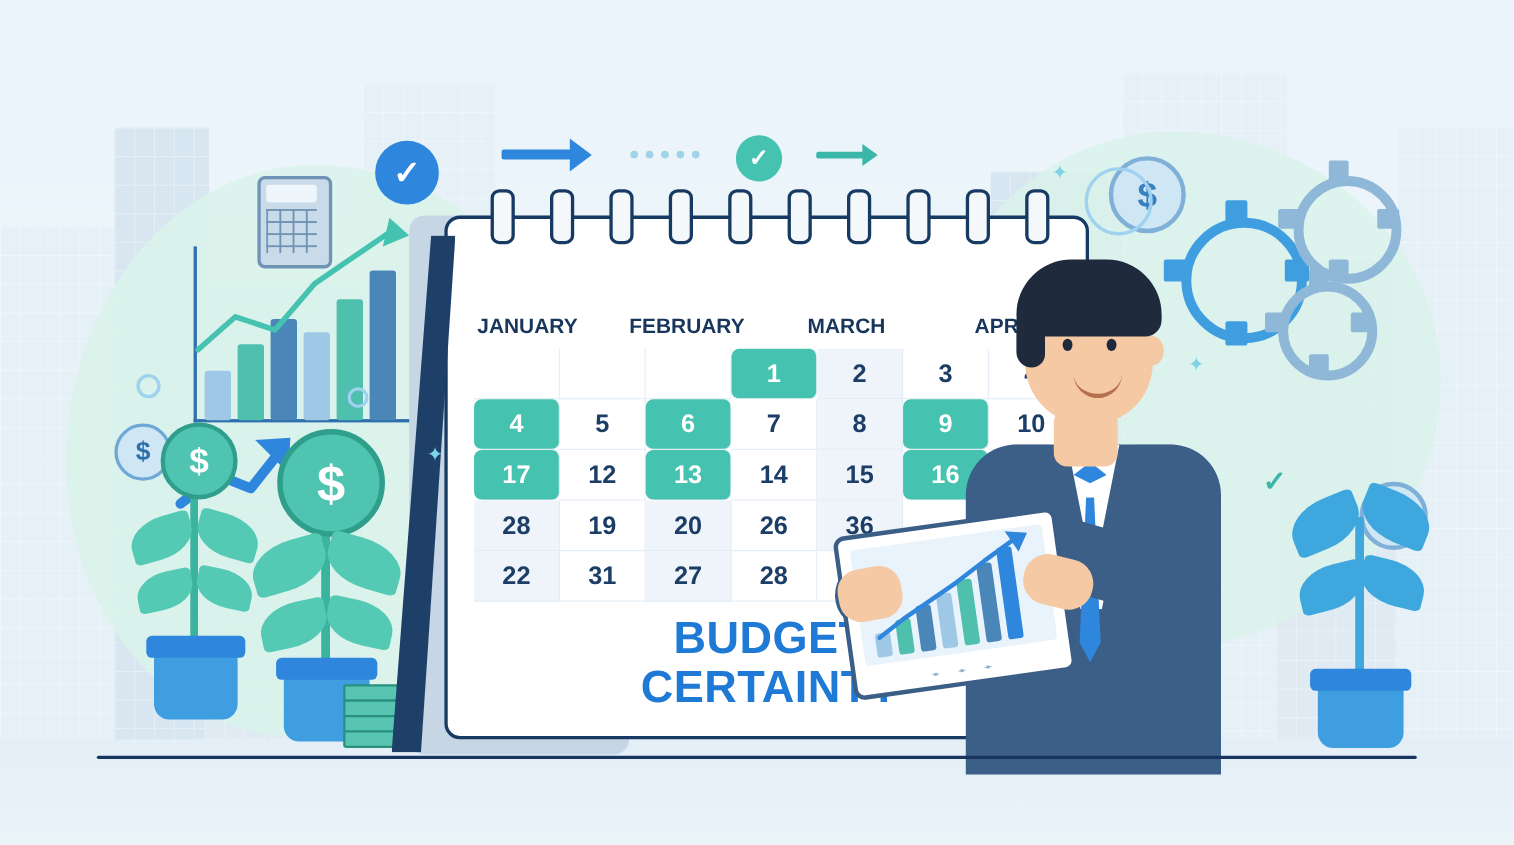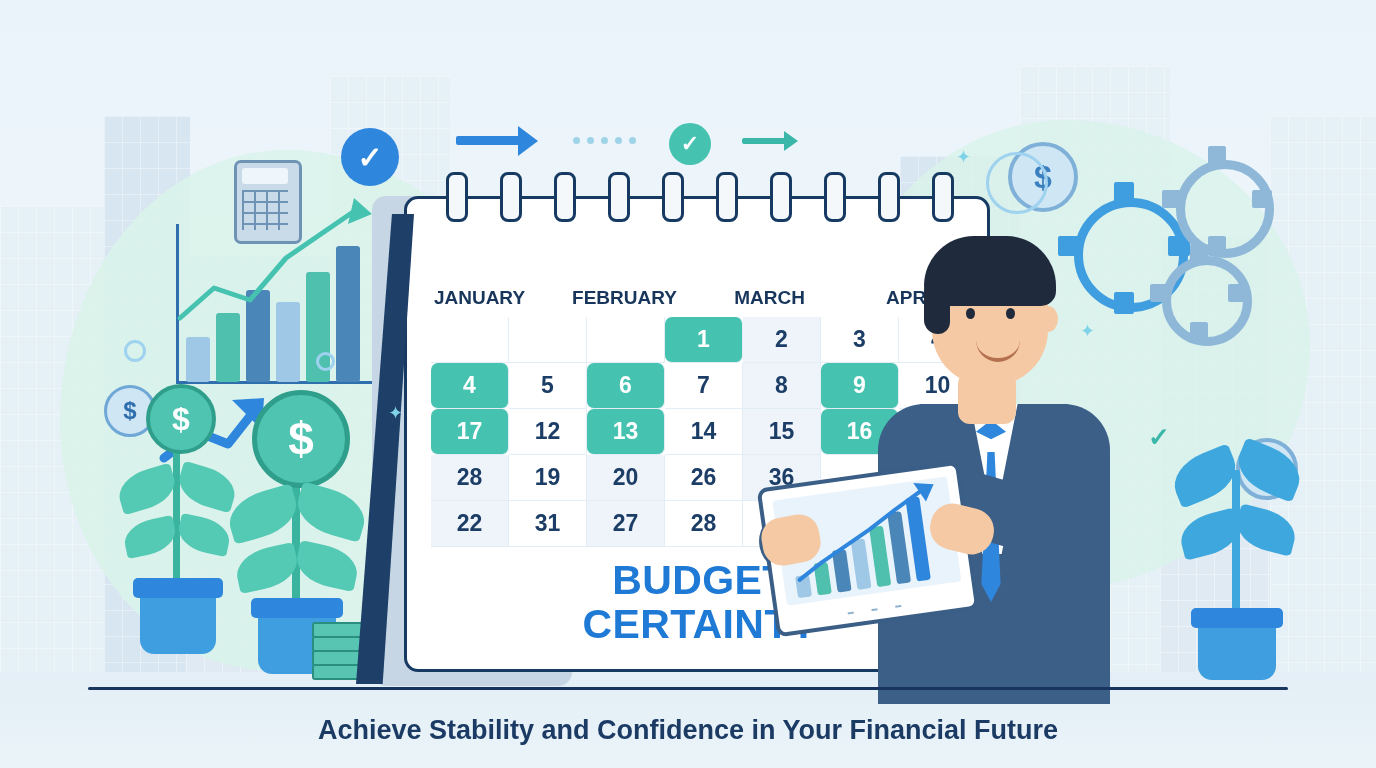--- a/index.html
+++ b/index.html
@@ -360,14 +360,13 @@
       </svg>
     </div>
     <div style="position:absolute;left:60px;bottom:6px;width:70px;height:8px;
                 background-image:radial-gradient(#8fb1cd 3px,transparent 3px);background-size:24px 8px;"></div>
   </div>
 
   <div class="skin" style="left:762px;top:516px;width:58px;height:48px;border-radius:20px;transform:rotate(-10deg);"></div>
   <div class="skin" style="left:930px;top:506px;width:64px;height:46px;border-radius:22px;transform:rotate(14deg);"></div>
 
   <div class="baseline"></div>
-  <div class="subtitle">Achieve Stability and Confidence in Your Financial Future</div>
 </div>
 
 </body></html>

